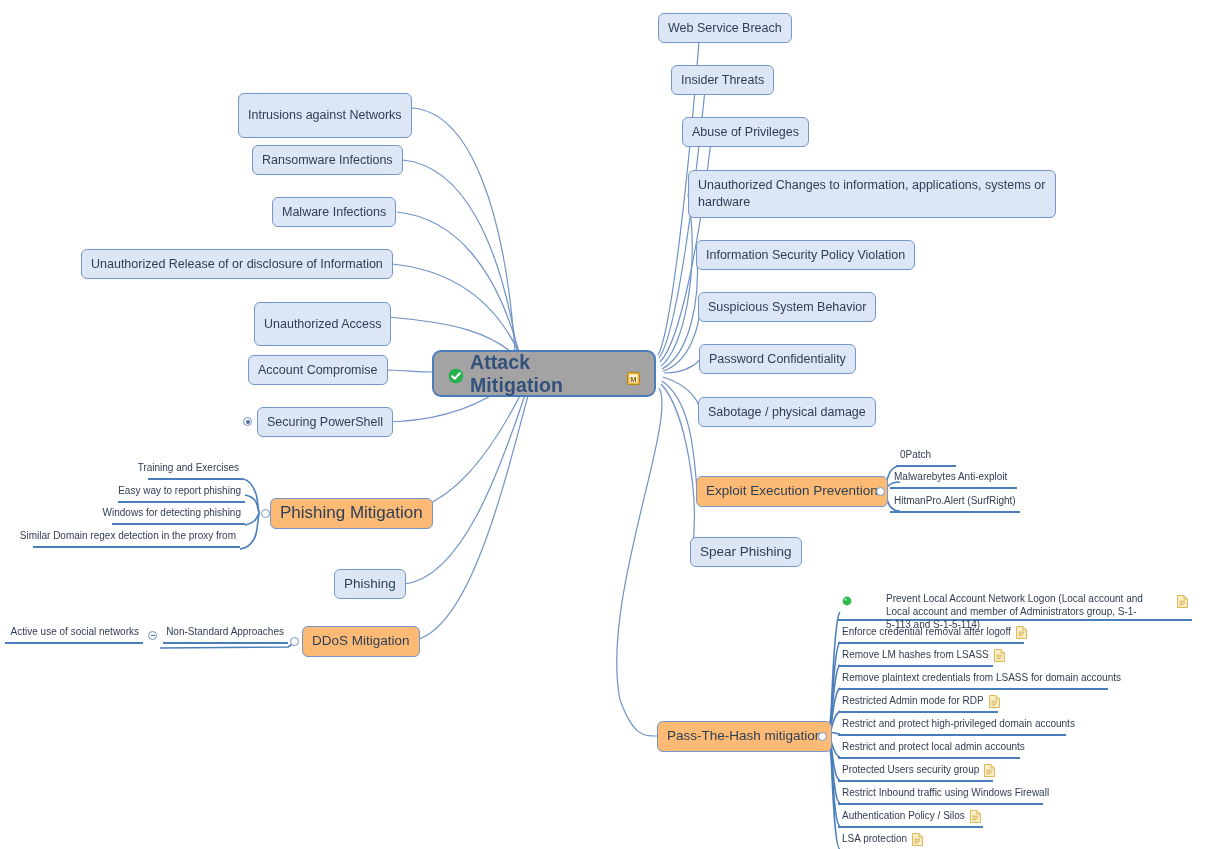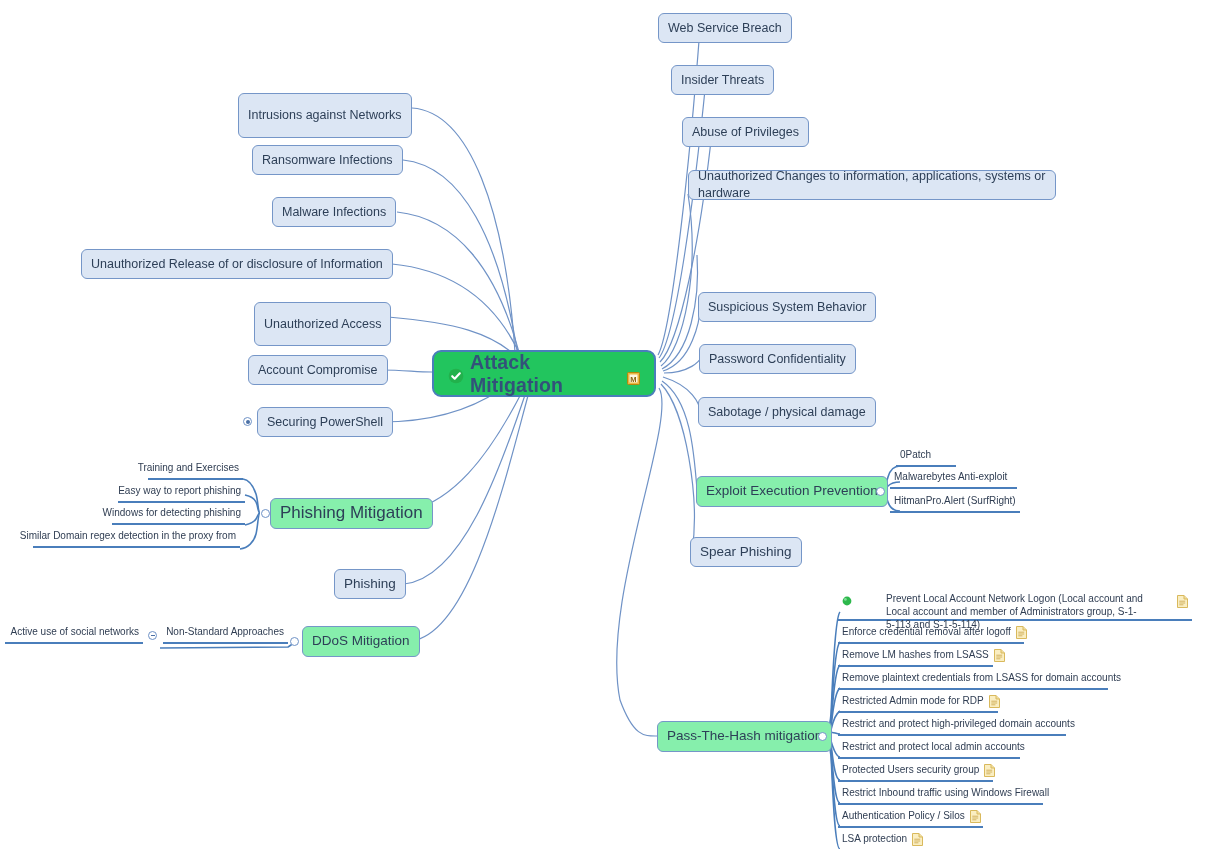--- a/index.html
+++ b/index.html
@@ -19,30 +19,30 @@
     border:1px solid #7596c8;
     border-radius:6px;
     background:#dce6f4;
     color:#2d3f57;
     display:flex;align-items:center;
     padding:4px 9px;
     font-size:12.5px;
     line-height:1.35;
     white-space:nowrap;
   }
-  .node.white{background:#86efac;}
+  .node.white{background:#fdba74;}
   .node.wrap{white-space:normal;}
 
   
   .root{
     position:absolute;
     box-sizing:border-box;
     border:2.5px solid #4a7ebb;
     border-radius:9px;
-    background:#22c55e;
+    background:#a3a3a3;
     display:flex;align-items:center;gap:6px;
     padding:20px 14px;
     font-size:19.5px;
     font-weight:bold;
     color:#33517a;
     letter-spacing:.1px;
   }
 
   
   .subitem{
@@ -234,24 +234,27 @@
   </div>
 
   <div class="node" style="left:671px;top:65px;height:30px;">
     <span>Insider Threats</span>
   </div>
 
   <div class="node" style="left:682px;top:117px;height:30px;">
     <span>Abuse of Privileges</span>
   </div>
 
-  <div class="node wrap" style="left:688px;top:170px;width:368px;height:30px;align-items:center;">
+  <div class="node wrap" style="left:688px;top:170px;width:368px;height:48px;align-items:center;">
     <span>Unauthorized Changes to information, applications, systems or hardware</span>
   </div>
 
+  <div class="node" style="left:696px;top:240px;height:30px;">
+    <span>Information Security Policy Violation</span>
+  </div>
 
   <div class="node" style="left:698px;top:292px;height:30px;">
     <span>Suspicious System Behavior</span>
   </div>
 
   <div class="node" style="left:699px;top:344px;height:30px;">
     <span>Password Confidentiality</span>
   </div>
 
   <div class="node" style="left:698px;top:397px;height:30px;">

